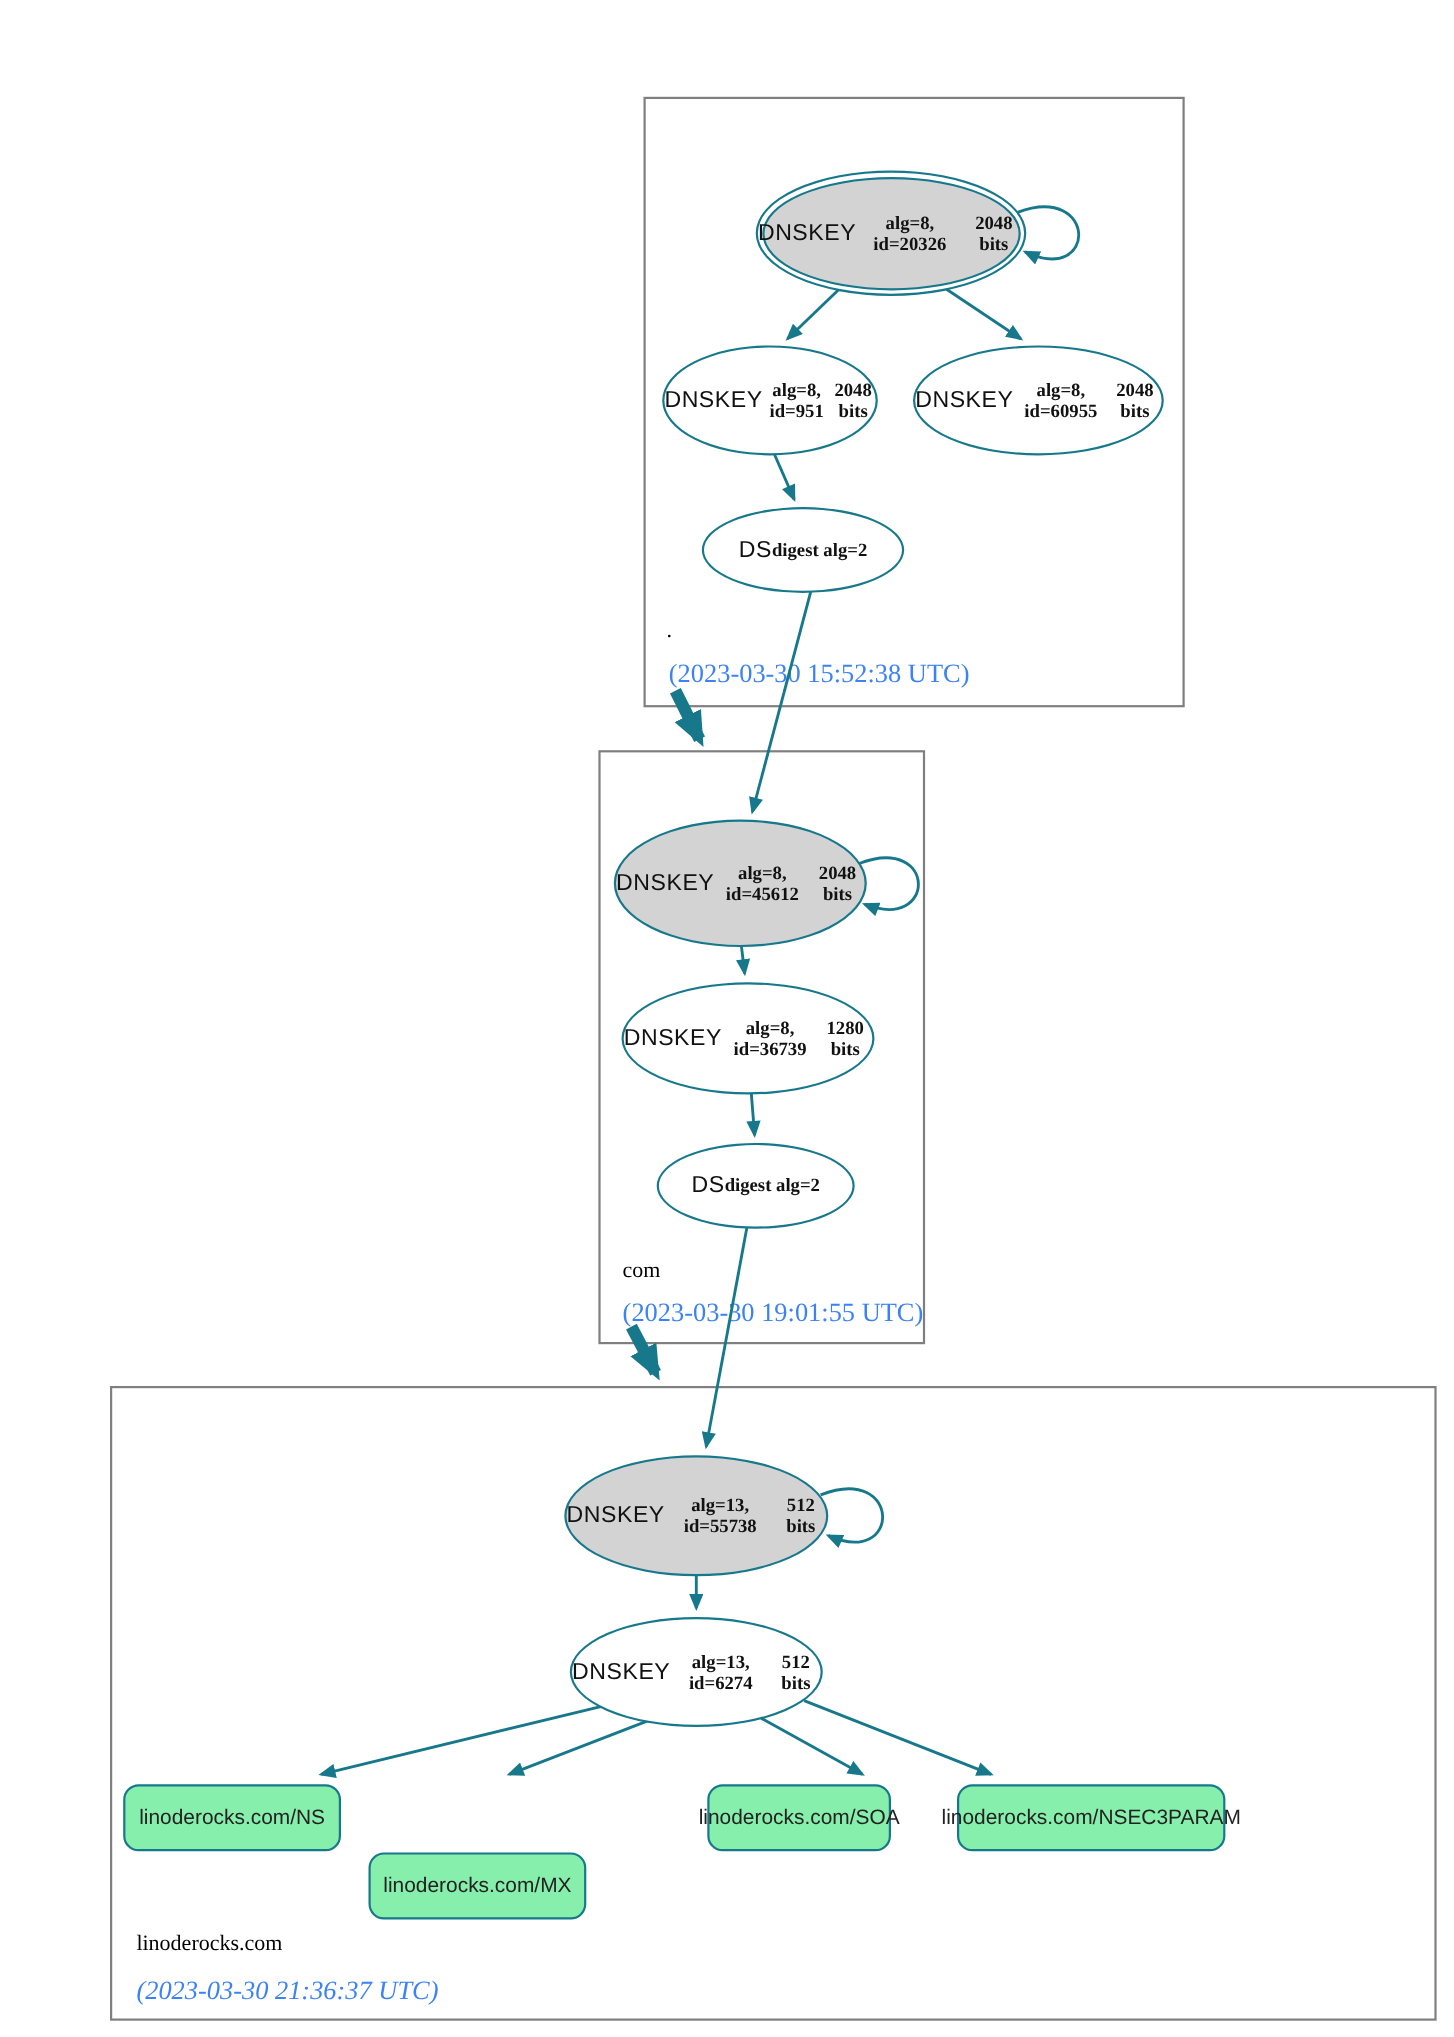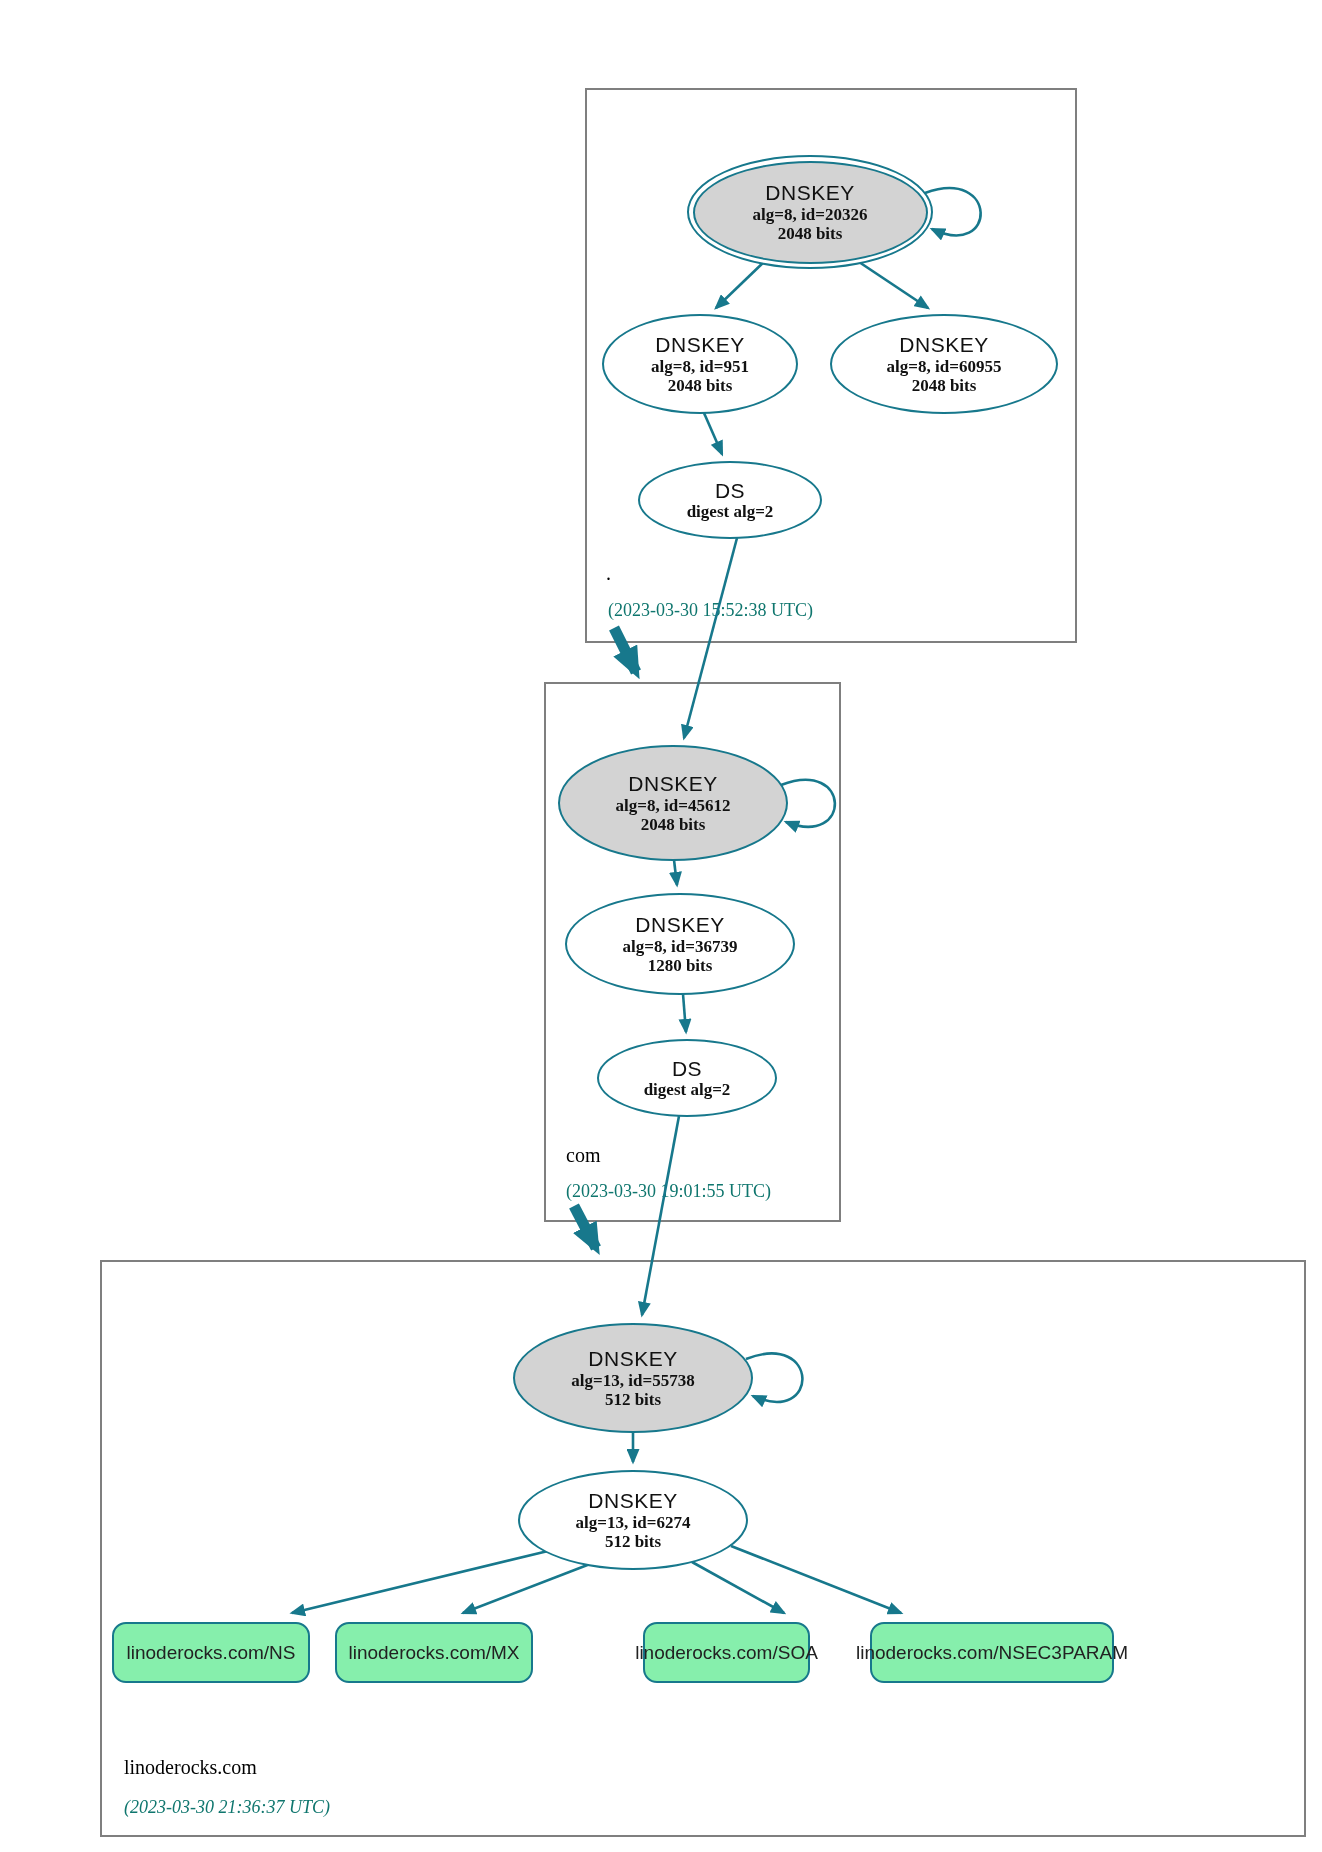--- a/index.html
+++ b/index.html
@@ -28,43 +28,43 @@
     z-index:1;
     font-family:"Liberation Serif",serif;
     font-size:20px;
     color:#000;
     white-space:nowrap;
   }
   .zts{
     position:absolute;
     z-index:1;
     font-family:"Liberation Serif",serif;
-    font-size:18px;
-    color:#0f766e;
+    font-size:24px;
+    color:#3b82f6;
     white-space:nowrap;
   }
   svg.edges{
     position:absolute;left:0;top:0;z-index:2;
   }
   svg.edges .edge{
     stroke:var(--teal);
     stroke-width:2.6;
     fill:none;
   }
   svg.edges .fatedge{
     stroke:var(--teal);
     stroke-width:11;
     fill:none;
   }
   svg.edges marker path{fill:var(--teal);}
   .node{
     position:absolute;
     z-index:3;
     display:flex;
-    flex-direction:column;
+    flex-direction:row;
     align-items:center;
     justify-content:center;
     text-align:center;
     box-sizing:border-box;
   }
   .ellipse{
     border:2.5px solid var(--teal);
     border-radius:50%;
     background:#ffffff;
   }
@@ -200,17 +200,17 @@
     <div class="ndetail">512 bits</div>
   </div>
 
   <div class="node ellipse" style="left:518px;top:1470px;width:230px;height:100px;">
     <div class="ntitle">DNSKEY</div>
     <div class="ndetail">alg=13, id=6274</div>
     <div class="ndetail">512 bits</div>
   </div>
 
   <div class="rrset" style="left:112px;top:1622px;width:198px;height:61px;">linoderocks.com/NS</div>
-  <div class="rrset" style="left:335px;top:1622px;width:198px;height:61px;">linoderocks.com/MX</div>
+  <div class="rrset" style="left:335px;top:1684px;width:198px;height:61px;">linoderocks.com/MX</div>
   <div class="rrset" style="left:643px;top:1622px;width:167px;height:61px;">linoderocks.com/SOA</div>
   <div class="rrset" style="left:870px;top:1622px;width:244px;height:61px;">linoderocks.com/NSEC3PARAM</div>
 
 </div>
 
 </body></html>

